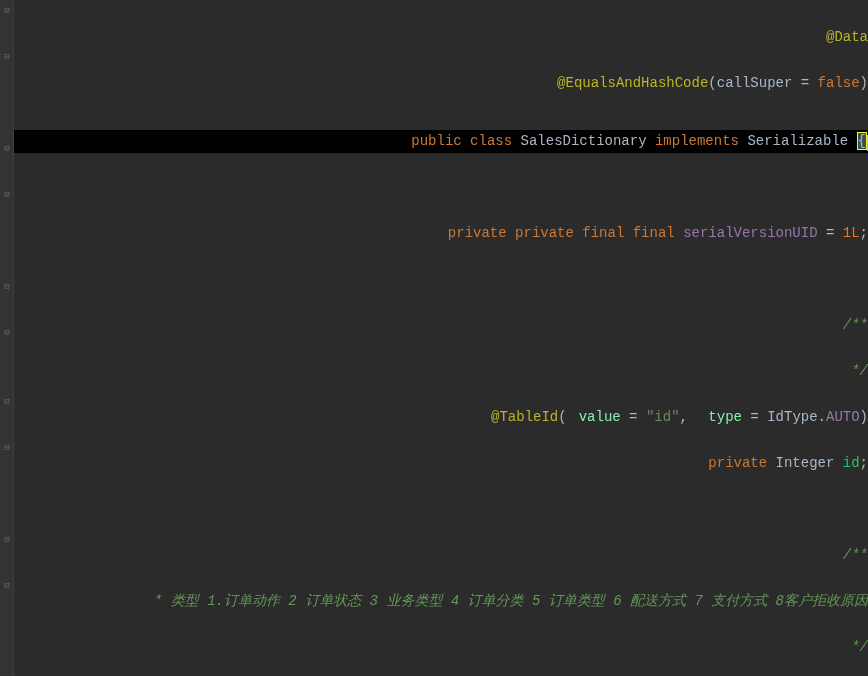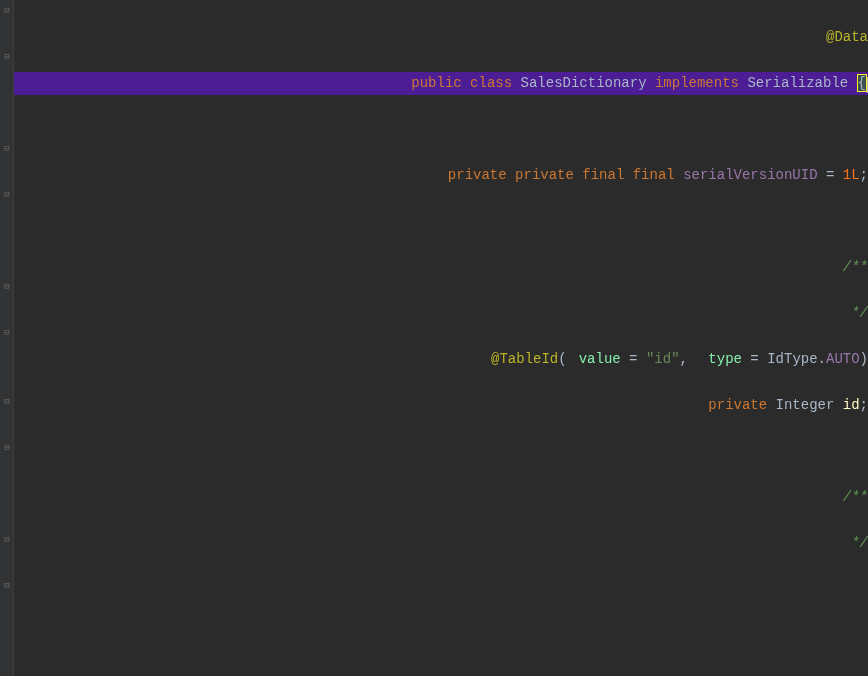--- a/index.html
+++ b/index.html
@@ -40,29 +40,30 @@
       padding-left: 14px;
       padding-top: 3px;
       white-space: pre;
     }
     .line {
       height: 23px;
       padding-left: 2px;
       text-align: right;
     }
     .highlight-line {
-      background-color: #4c1d95;
+      background-color: #000000;
+      margin-top: 12px;
     }
     .kw { color: #cc7832; }
     .annotation { color: #bbb529; }
     .str { color: #6a8759; }
     .num { color: #f97316; }
     .doc-comment { color: #629755; font-style: italic; }
     .class-name { color: #a9b7c6; }
-    .field-name { color: #fef9c3; }
+    .field-name { color: #22c55e; }
     .static-field { color: #9876aa; }
     .param { color: #a9b7c6; }
     .static-val { color: #9876aa; }
     .punct { color: #a9b7c6; }
     .ann-attr { color: #86efac; margin-left: 12px; }
     .brace-highlight { 
       border: 1px solid #ffef28;
       background-color: #3b514d;
     }
     .caret {
@@ -106,30 +107,32 @@
   <div class="gutter-icon" style="top:535px">
       <span class="fold-minus">⊟</span>
     </div>
   <div class="gutter-icon" style="top:581px">
       <span class="fold-minus">⊟</span>
     </div>
 </div>
 
 <div class="code-area">
 <div class="line"><span class="annotation">@Data</span></div>
+<div class="line"><span class="annotation">@EqualsAndHashCode</span><span class="punct">(</span><span class="param">callSuper</span><span class="punct"> = </span><span class="kw">false</span><span class="punct">)</span></div>
 <div class="line highlight-line"><span class="kw">public </span><span class="kw">class </span><span class="class-name">SalesDictionary </span><span class="kw">implements </span><span class="class-name">Serializable </span><span class="brace-highlight">{</span><span class="caret"></span></div>
 <div class="line"></div>
 <div class="line"><span class="kw">    private </span><span class="kw">private </span><span class="kw">final </span><span class="kw">final </span><span class="static-field">serialVersionUID</span><span class="punct"> = </span><span class="num">1L</span><span class="punct">;</span></div>
 <div class="line"></div>
 <div class="line"><span class="doc-comment">    /**</span></div>
 <div class="line"><span class="doc-comment">     */</span></div>
 <div class="line"><span class="annotation">    @TableId</span><span class="punct">(</span><span class="ann-attr">value</span><span class="punct"> = </span><span class="str">"id"</span><span class="punct">, </span><span class="ann-attr">type</span><span class="punct"> = </span><span class="class-name">IdType.</span><span class="static-val">AUTO</span><span class="punct">)</span></div>
 <div class="line"><span class="kw">    private </span><span class="class-name">Integer </span><span class="field-name">id</span><span class="punct">;</span></div>
 <div class="line"></div>
 <div class="line"><span class="doc-comment">    /**</span></div>
+<div class="line"><span class="doc-comment">     * 类型 1.订单动作 2 订单状态 3 业务类型 4 订单分类 5 订单类型 6 配送方式 7 支付方式 8客户拒收原因</span></div>
 <div class="line"><span class="doc-comment">     */</span></div>
 
 
 
 
 
 
 
 
 

